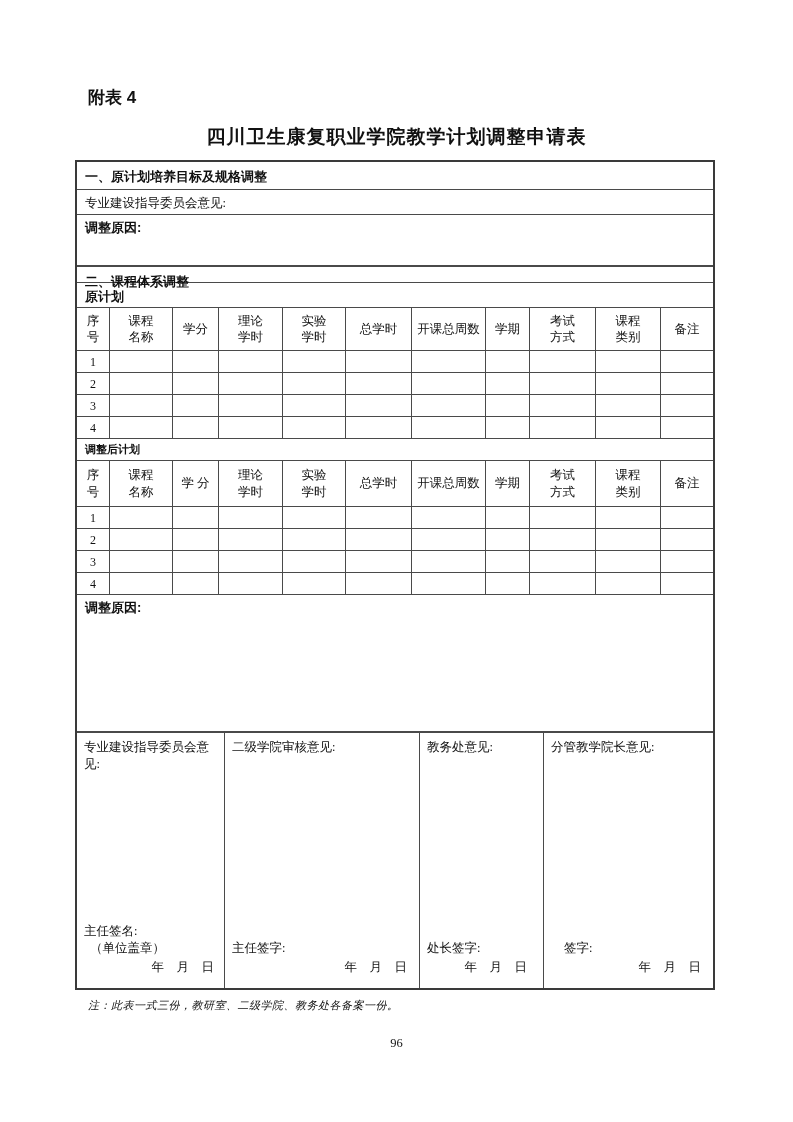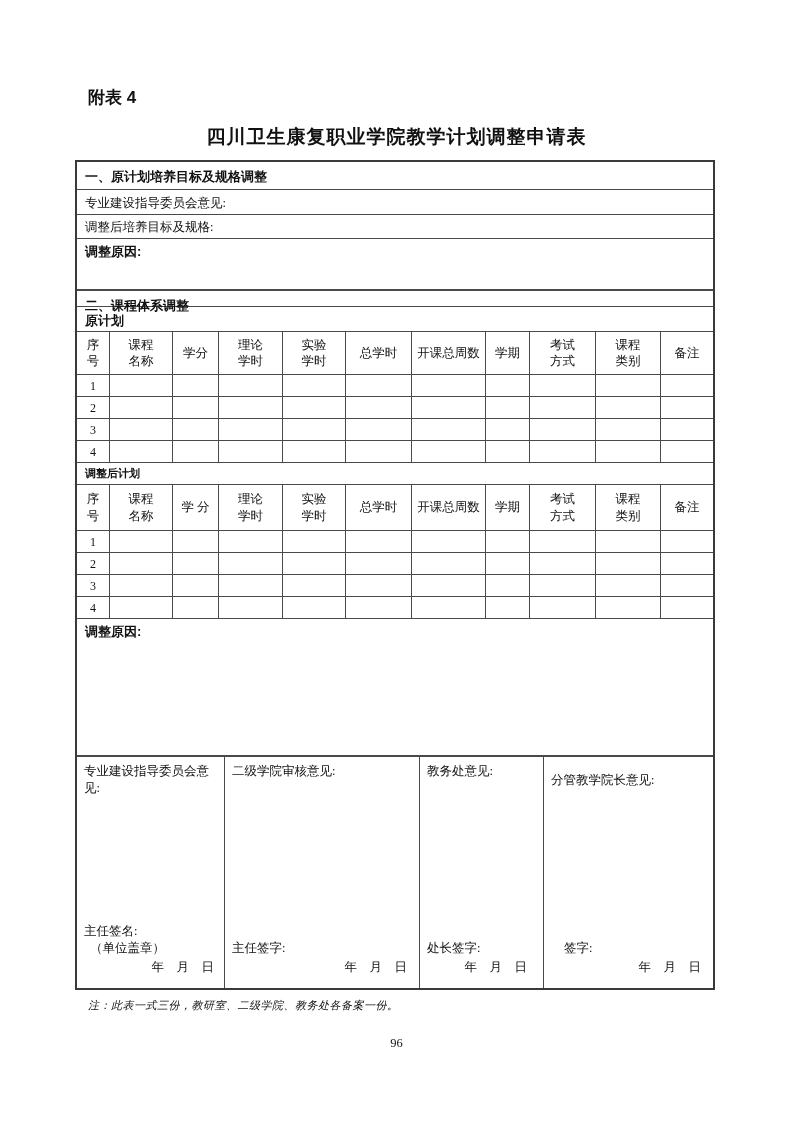--- a/index.html
+++ b/index.html
@@ -34,21 +34,21 @@
   .ctable.adjusted .hcell { height:46px; }
   .ctable .hcell:nth-child(11n) { border-right:none; }
   .ctable .cell { border-right:1px solid #4a4a4a; border-bottom:1px solid #4a4a4a; height:22px; font-size:12px; text-align:center; padding-top:4px; }
   .ctable .cell:nth-child(11n) { border-right:none; }
 
   .approvals { flex:1; display:flex; }
   .apcol { position:relative; border-right:1px solid #4a4a4a; padding:6px 6px 0 7px; font-size:12.5px; line-height:1.35; }
   .apcol.c1 { width:148px; }
   .apcol.c2 { width:195px; }
   .apcol.c3 { width:124px; }
-  .apcol.c4 { flex:1; border-right:none;margin-top:9px; }
+  .apcol.c4 { flex:1; border-right:none; }
   .signblock { position:absolute; left:0; right:0; bottom:12px; font-size:12.5px; }
   .signlabel { padding-left:7px; }
   .apcol.c4 .signlabel { padding-left:20px; }
   .seallabel { padding-left:13px; }
   .datelabel { text-align:right; padding-right:12px; margin-top:2px; }
   .apcol.c1 .datelabel { padding-right:10px; }
   .apcol.c3 .datelabel { padding-right:16px; }
 
   .footnote { position:absolute; left:88px; top:998px; font-size:11px; font-style:italic; letter-spacing:0.5px;font-family:Liberation Mono, monospace; }
   .pagenum { position:absolute; left:0; right:0; top:1036px; text-align:center; font-size:12.5px; }
@@ -59,21 +59,20 @@
 <div class="page">
 
   <div class="appendix">附表 4</div>
   <div class="doc-title">四川卫生康复职业学院教学计划调整申请表</div>
 
   <div class="formbox">
 
 
     <div class="frow row-b bold-hei">一、原计划培养目标及规格调整</div>
     <div class="frow row-c">专业建设指导委员会意见:</div>
-    <div class="frow row-d">调整后培养目标及规格:</div>
     <div class="frow row-e bold-hei">调整原因:</div>
 
     <div class="frow row-f bold-hei">二、课程体系调整</div>
     <div class="frow row-g bold-hei">原计划</div>
 
     <div class="ctable original">
       <div class="hcell">序
 号</div>
       <div class="hcell">课程
 名称</div>

